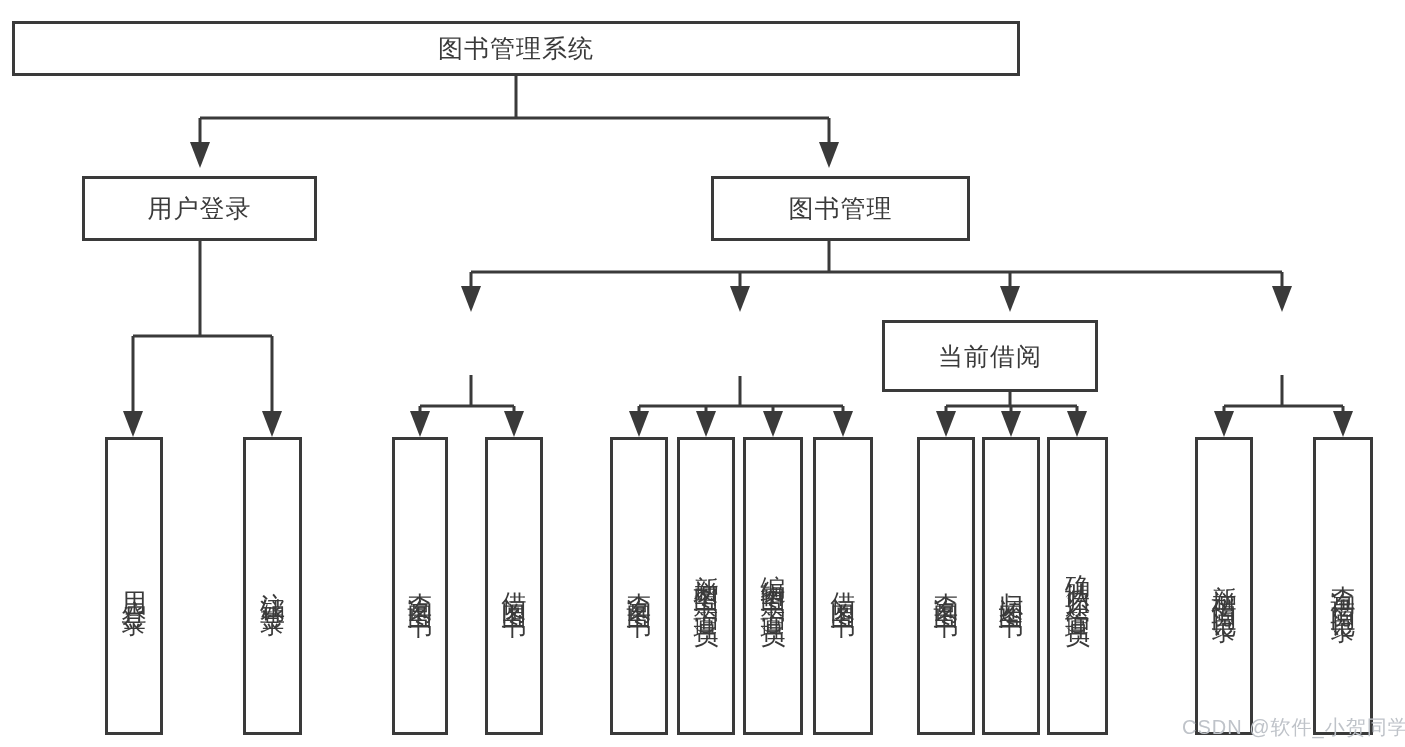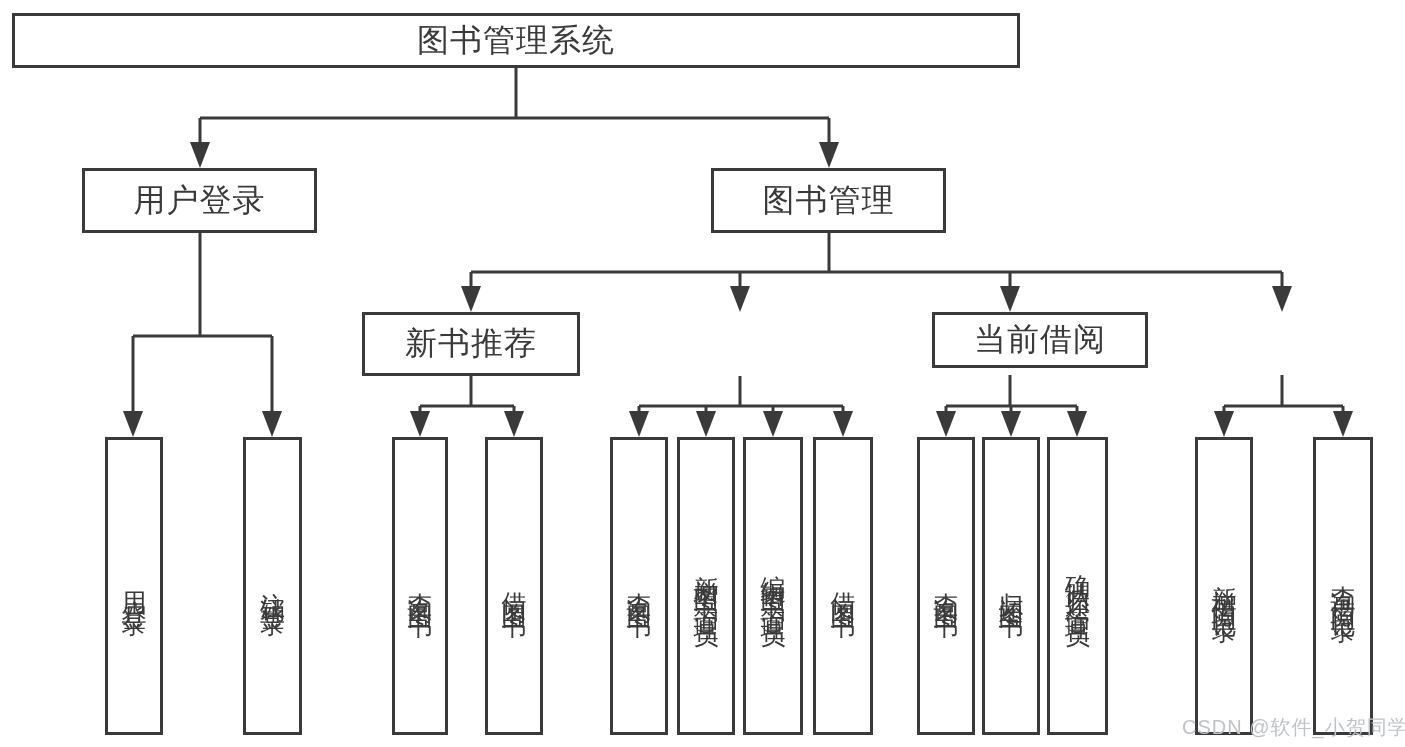--- a/index.html
+++ b/index.html
@@ -17,23 +17,24 @@
     width: 1405px; height: 747px;
   }
   .hbox {
     position: absolute;
     box-sizing: border-box;
     border: 3px solid #3a3a3a;
     background: #ffffff;
     display: flex;
     align-items: center;
     justify-content: center;
-    font-size: 32px;
+    font-size: 25px;
     letter-spacing: 1px;
     color: #3a3a3a;
+    margin-top: 8px;
   }
   .vbox {
     position: absolute;
     box-sizing: border-box;
     border: 3px solid #3a3a3a;
     background: #ffffff;
     top: 437px;
     height: 298px;
     display: flex;
     align-items: center;
@@ -93,24 +94,23 @@
       <polygon points="1001,411 1021,411 1011,437"></polygon>
       <polygon points="1067,411 1087,411 1077,437"></polygon>
       <polygon points="1214,411 1234,411 1224,437"></polygon>
       <polygon points="1333,411 1353,411 1343,437"></polygon>
     </g>
   </svg>
 
   <div class="hbox" style="left:12px; top:13px; width:1008px; height:55px;">图书管理系统</div>
 
   <div class="hbox" style="left:82px; top:168px; width:235px; height:65px;">用户登录</div>
-  <div class="hbox" style="left:711px; top:168px; width:235px; height:65px;">图书管理</div>
+  <div class="hbox" style="left:711px; top:168px; width:259px; height:65px;">图书管理</div>
 
-  <div class="hbox" style="left:362px; top:312px; width:218px; height:64px;">新书推荐</div>
-  <div class="hbox" style="left:932px; top:312px; width:216px; height:56px;">当前借阅</div>
+  <div class="hbox" style="left:882px; top:312px; width:216px; height:72px;">当前借阅</div>
 
   <div class="vbox" style="left:105px; width:58px;">
     <span>用户登录</span>
   </div>
   <div class="vbox" style="left:243px; width:59px;">
     <span>注销登录</span>
   </div>
 
   <div class="vbox" style="left:392px; width:56px;">
     <span>查询图书</span>

